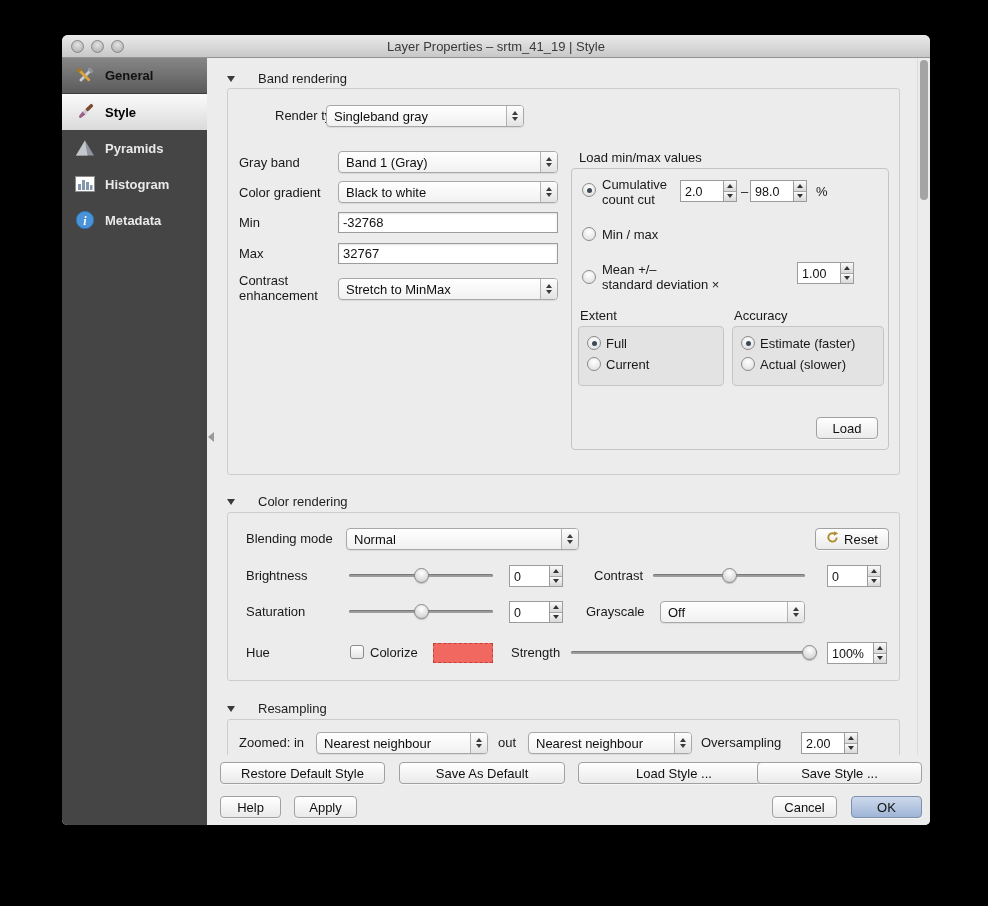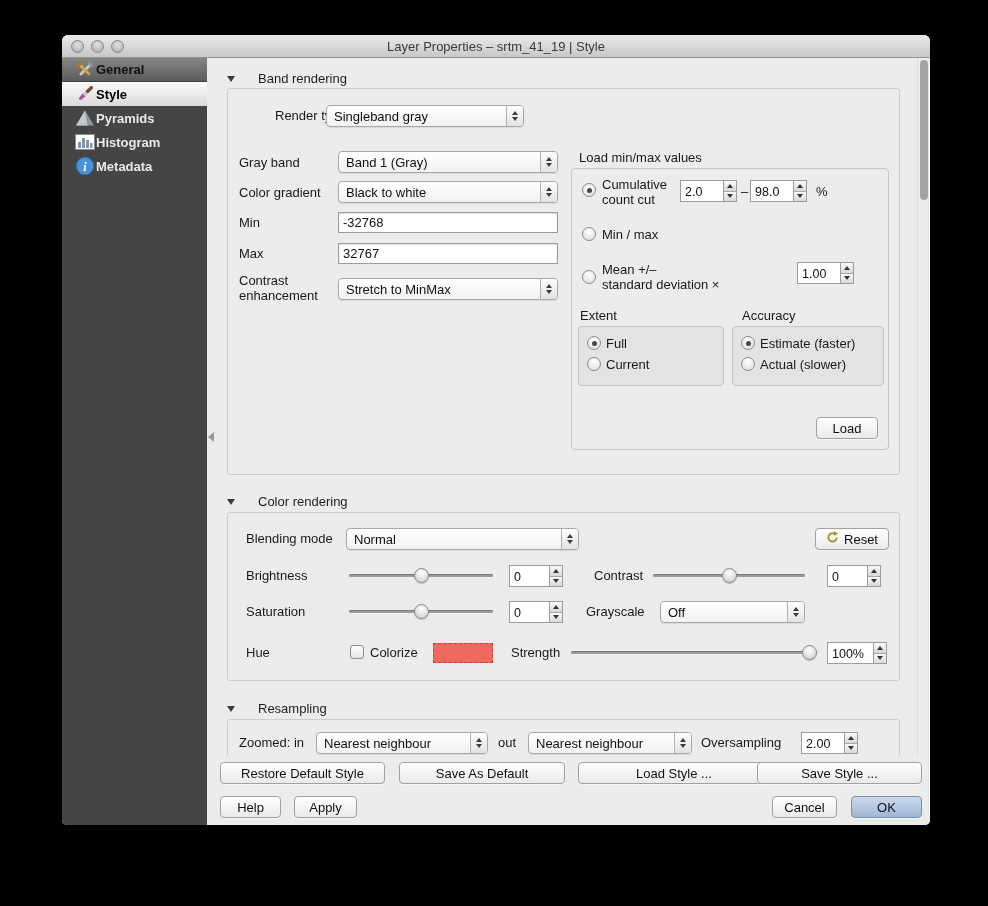--- a/index.html
+++ b/index.html
@@ -8,21 +8,21 @@
   .screen { position:relative; width:988px; height:906px; background:#000; overflow:hidden; }
   .window { position:absolute; left:62px; top:35px; width:868px; height:790px; border-radius:6px 6px 5px 5px;
             background:#ececec; box-shadow:0 18px 45px rgba(0,0,0,.85); overflow:hidden; }
   .titlebar { position:absolute; left:0; top:0; right:0; height:23px; background:linear-gradient(#eaeaea,#c8c8c8);
               border-bottom:1px solid #949494; display:flex; align-items:center; justify-content:center; }
   .title { font-size:13px; color:#3a3a3a; }
   .traffic { position:absolute; left:9px; top:5px; display:flex; gap:7px; }
   .light { width:13px; height:13px; border-radius:50%; background:radial-gradient(circle at 50% 35%, #e3e3e3, #a8a8a8);
            border:1px solid #878787; }
   .sidebar { position:absolute; left:0; top:23px; bottom:0; width:145px; background:#454545; }
-  .side-item { height:24px; display:flex; align-items:center; padding-left:12px; font-size:13px;
+  .side-item { height:36px; display:flex; align-items:center; gap:9px; padding-left:12px; font-size:13px;
                font-weight:bold; color:#e9e9e9; }
   .side-item.first { background:linear-gradient(#868686,#5b5b5b); color:#111; border-bottom:1px solid #3d3d3d; }
   .side-item.sel { background:linear-gradient(#fbfbfb,#dadada); color:#000; }
   .side-icon { width:22px; height:22px; display:flex; align-items:center; justify-content:center; }
   .content { position:absolute; left:145px; top:23px; width:723px; height:697px; background:#ececec; overflow:hidden; }
   .footer { position:absolute; left:145px; bottom:0; width:723px; height:70px; background:#ececec; }
   .section-header { position:absolute; display:flex; align-items:center; gap:23px; font-size:13px; color:#1d1d1d; height:15px; }
   .disclosure { width:0; height:0; border-left:4.5px solid transparent; border-right:4.5px solid transparent;
                 border-top:6px solid #3a3a3a; }
   .panel { position:absolute; border:1px solid #cdcdcd; border-radius:3px; background:#ececec; }
@@ -242,21 +242,21 @@
           </div>
 
           <span class="lbl" style="left:8px; top:140px;">Extent</span>
           <div class="innerbox" style="left:6px; top:157px; width:146px; height:60px;">
             <span class="radio on" style="left:8px; top:9px;"></span>
             <span class="lbl" style="left:27px; top:10px;">Full</span>
             <span class="radio" style="left:8px; top:30px;"></span>
             <span class="lbl" style="left:27px; top:31px;">Current</span>
           </div>
 
-          <span class="lbl" style="left:162px; top:140px;margin-left:8px;">Accuracy</span>
+          <span class="lbl" style="left:162px; top:140px;">Accuracy</span>
           <div class="innerbox" style="left:160px; top:157px; width:152px; height:60px;">
             <span class="radio on" style="left:8px; top:9px;"></span>
             <span class="lbl" style="left:27px; top:10px;">Estimate (faster)</span>
             <span class="radio" style="left:8px; top:30px;"></span>
             <span class="lbl" style="left:27px; top:31px;">Actual (slower)</span>
           </div>
 
           <div class="btn" style="left:244px; top:248px; width:62px;">
             <span>Load</span>
           </div>

